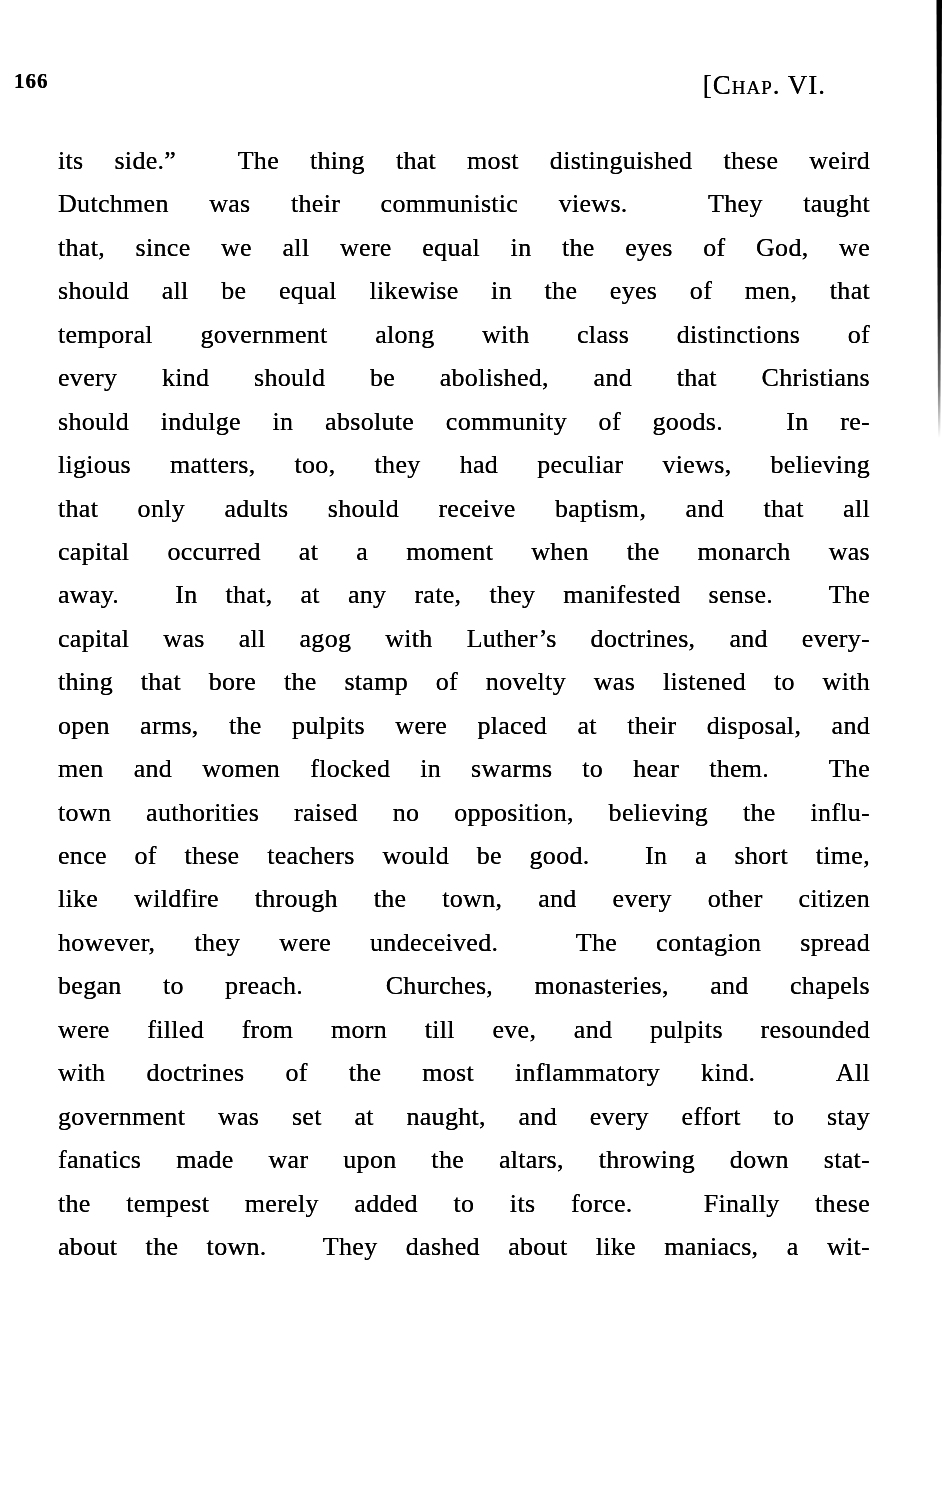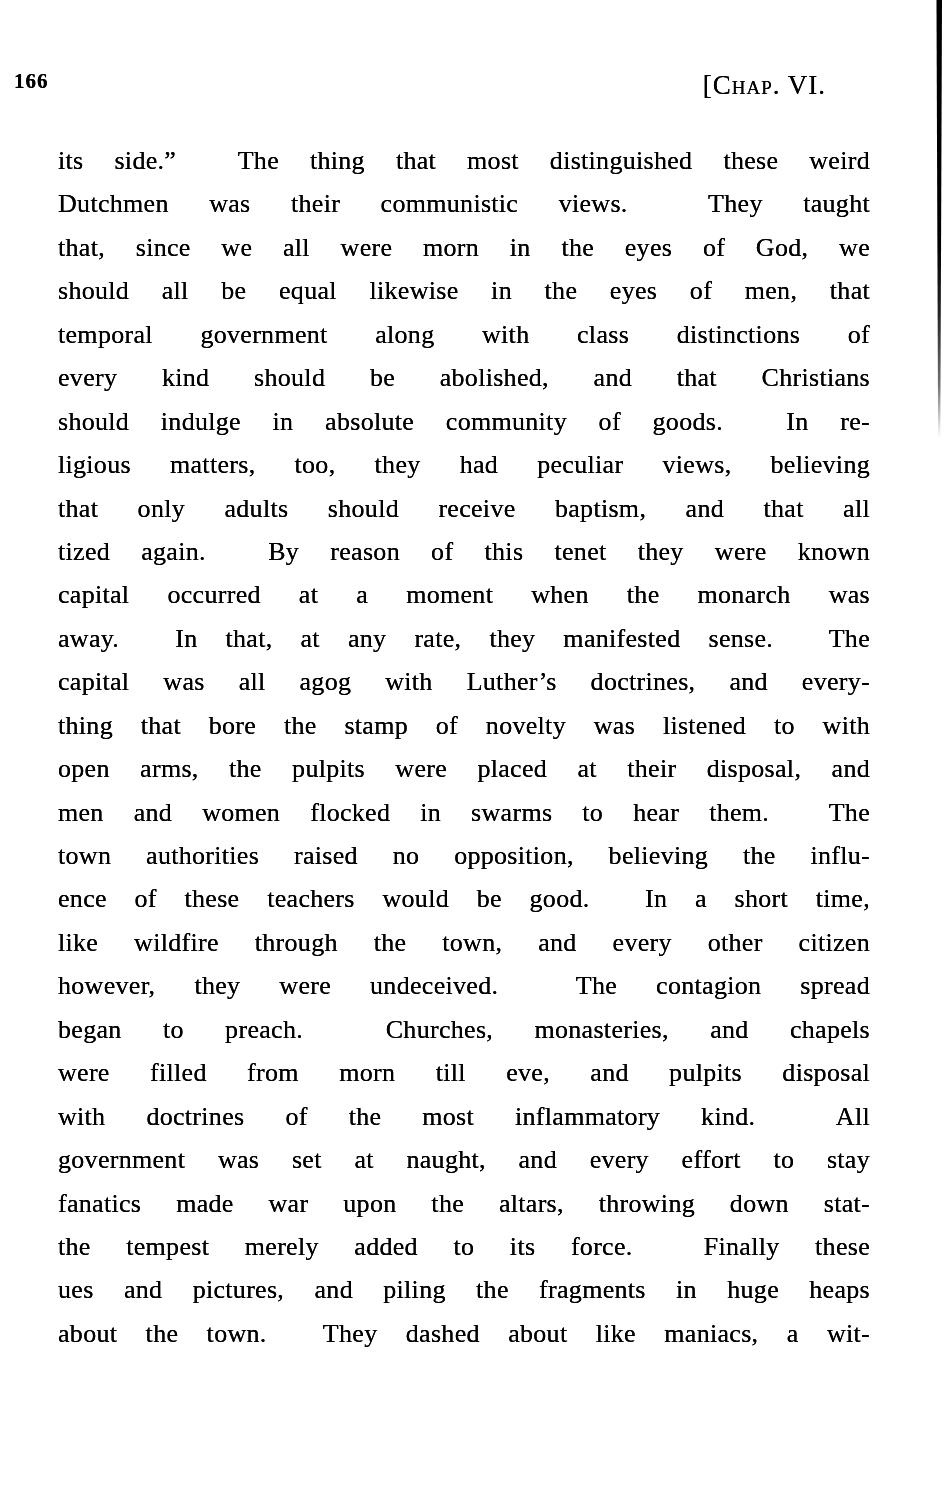--- a/index.html
+++ b/index.html
@@ -95,41 +95,39 @@
 <body>
 
 <div class="page-header">
   <span class="page-number">166</span>
   <span class="chapter-marker">[Chap. VI.</span>
 </div>
 
 <div class="body-text">
   <div class="text-line">its side.”  The thing that most distinguished these weird</div>
   <div class="text-line">Dutchmen was their communistic views.  They taught</div>
-  <div class="text-line">that, since we all were morn in the eyes of God, we</div>
+  <div class="text-line">that, since we all were equal in the eyes of God, we</div>
   <div class="text-line">should all be equal likewise in the eyes of men, that</div>
   <div class="text-line">temporal government along with class distinctions of</div>
   <div class="text-line">every kind should be abolished, and that Christians</div>
   <div class="text-line">should indulge in absolute community of goods.  In re-</div>
   <div class="text-line">ligious matters, too, they had peculiar views, believing</div>
   <div class="text-line">that only adults should receive baptism, and that all</div>
-  <div class="text-line">tized again.  By reason of this tenet they were known</div>
   <div class="text-line">capital occurred at a moment when the monarch was</div>
   <div class="text-line">away.  In that, at any rate, they manifested sense.  The</div>
   <div class="text-line">capital was all agog with Luther’s doctrines, and every-</div>
   <div class="text-line">thing that bore the stamp of novelty was listened to with</div>
   <div class="text-line">open arms, the pulpits were placed at their disposal, and</div>
   <div class="text-line">men and women flocked in swarms to hear them.  The</div>
   <div class="text-line">town authorities raised no opposition, believing the influ-</div>
   <div class="text-line">ence of these teachers would be good.  In a short time,</div>
   <div class="text-line">like wildfire through the town, and every other citizen</div>
   <div class="text-line">however, they were undeceived.  The contagion spread</div>
   <div class="text-line">began to preach.  Churches, monasteries, and chapels</div>
-  <div class="text-line">were filled from morn till eve, and pulpits disposal</div>
+  <div class="text-line">were filled from morn till eve, and pulpits resounded</div>
   <div class="text-line">with doctrines of the most inflammatory kind.  All</div>
   <div class="text-line">government was set at naught, and every effort to stay</div>
   <div class="text-line">fanatics made war upon the altars, throwing down stat-</div>
   <div class="text-line">the tempest merely added to its force.  Finally these</div>
-  <div class="text-line">ues and pictures, and piling the fragments in huge heaps</div>
   <div class="text-line">about the town.  They dashed about like maniacs, a wit-</div>
 </div>
 
 <div class="gutter-line"></div>
 
 </body></html>

